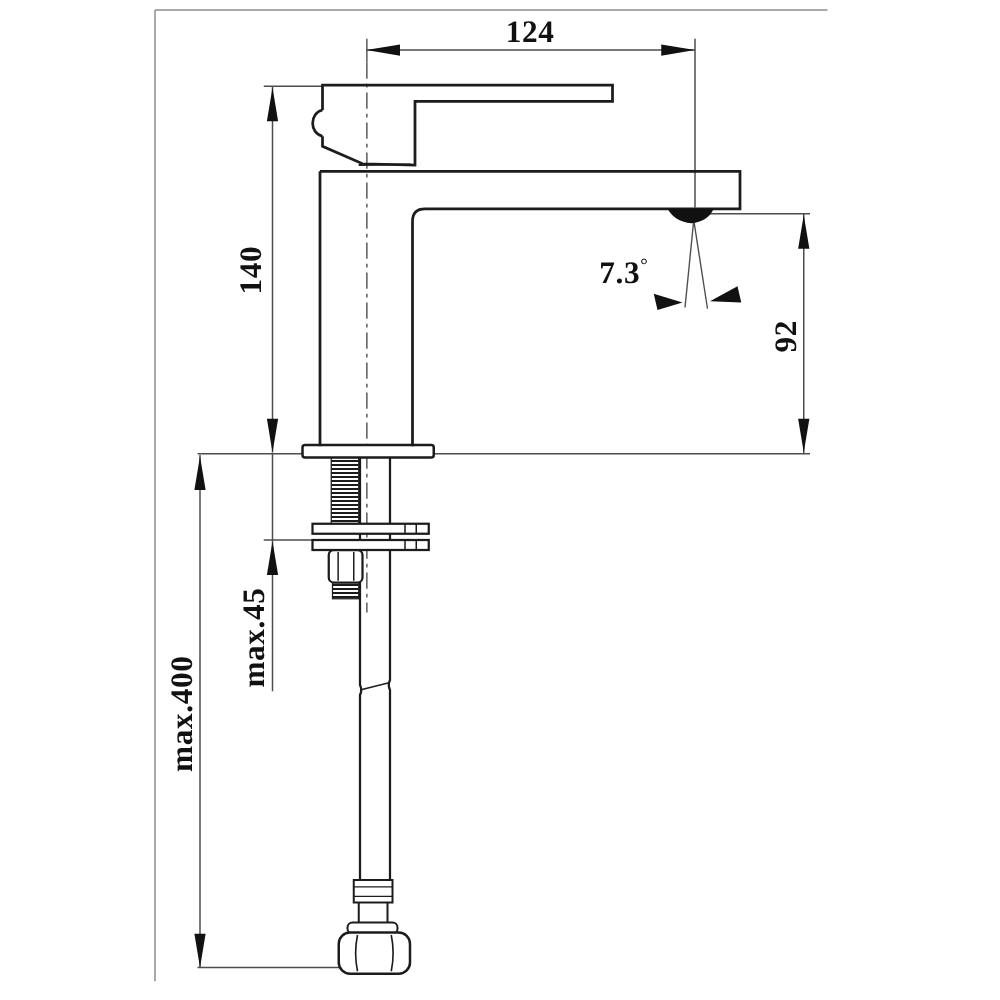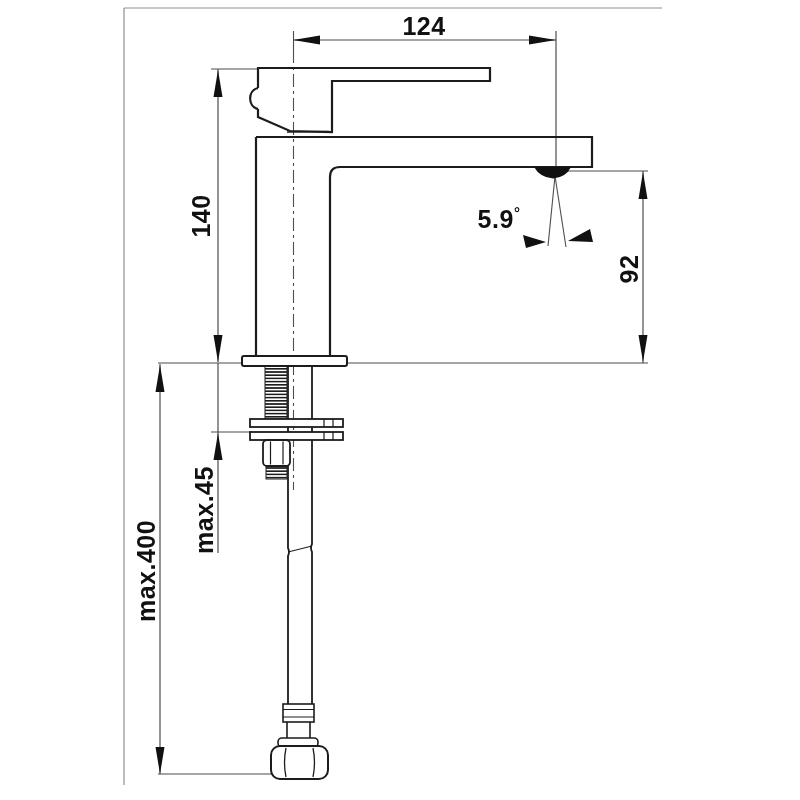--- a/index.html
+++ b/index.html
@@ -1,18 +1,18 @@
 <!DOCTYPE html>
 <html><head>
 <meta charset="utf-8">
 <style>
   html,body { margin:0; padding:0; background:#ffffff; }
   #stage {
     position:relative; width:800px; height:800px; background:#ffffff;
-    font-family:Liberation Sans, sans-serif; overflow:hidden;
+    font-family:Liberation Serif, serif; overflow:hidden;
   }
   #stage svg { position:absolute; left:0; top:0; }
   .label {
     position:absolute; font-weight:bold; font-size:25px; color:#111111;
     letter-spacing:0.5px; white-space:nowrap;
     transform:translate(-50%,-50%);
     line-height:1;
   }
   .label.rot { transform:translate(-50%,-50%) rotate(-90deg); }
   .label sup { font-size:60%; vertical-align:super; line-height:0; }
@@ -132,21 +132,21 @@
       <path d="M258,88 V68 H490 V81 H332 V132 L290,131 L258,117 V109"></path>
       <path d="M258,88 C247.5,90.5 247.5,106.5 258,109"></path>
       <path d="M287,132 L329,131.5" stroke-width="1.6"></path>
     </g>
   </svg>
 
   <div class="label" style="left:424px; top:26px;">124</div>
 
   <div class="label rot" style="left:201px; top:216px;">140</div>
 
-  <div class="label" style="left:499px; top:219px;"><span>5.9</span><sup>°</sup></div>
+  <div class="label" style="left:499px; top:219px;"><span>7.3</span><sup>°</sup></div>
 
   <div class="label rot" style="left:629px; top:269px;">92</div>
 
   <div class="label rot" style="left:204px; top:510px;">max.45</div>
 
   <div class="label rot" style="left:146px; top:571px;">max.400</div>
 
 </div>
 
 </body></html>

